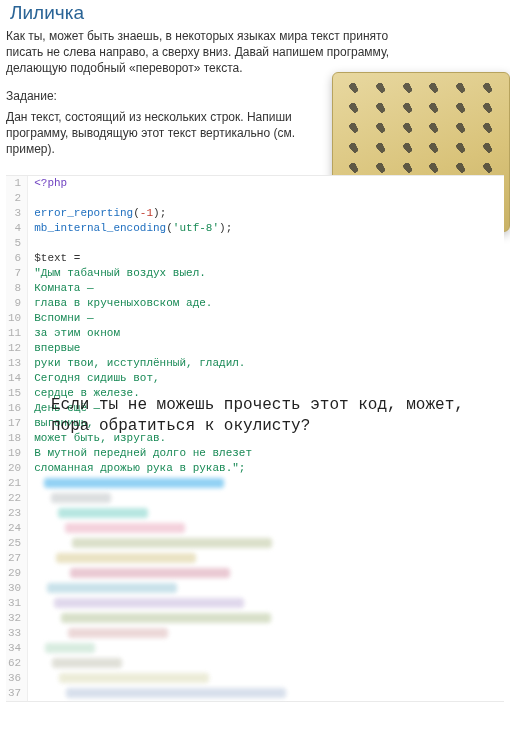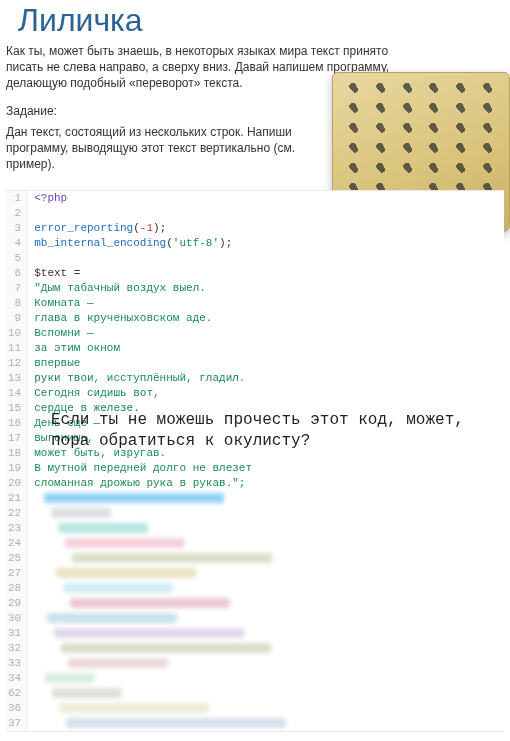--- a/index.html
+++ b/index.html
@@ -6,23 +6,23 @@
   body {
     font-family: Arial, Helvetica, sans-serif;
     font-size: 12px;
     color: #333;
     background: #fff;
     width: 510px;
   }
   .page { position: relative; padding: 0 6px; }
   h1.title {
     color: #2a6496;
-    font-size: 32px;
+    font-size: 19px;
     font-weight: 400;
-    margin: 2px 12px 4px;
+    margin: 2px 4px 4px;
   }
   .intro { font-size: 12px; color: #333; line-height: 1.35; max-width: 420px; }
   .task-label { margin: 12px 0 6px; font-size: 12px; }
   .task-body { font-size: 12px; max-width: 290px; line-height: 1.35; }
 
   .scroll-img {
     position: absolute;
     right: 0;
     top: 70px;
     width: 178px;
@@ -260,24 +260,20 @@
         </div>
         <div class="code-row">
           <div class="gutter">25</div>
           <div class="codecell"><div class="blur-line" style="width: 200px; background: rgb(207, 213, 184); margin-left: 38px;"></div></div>
         </div>
         <div class="code-row">
           <div class="gutter">27</div>
           <div class="codecell"><div class="blur-line" style="width: 140px; background: rgb(227, 217, 176); margin-left: 22px;"></div></div>
         </div>
         <div class="code-row">
-          <div class="gutter">28</div>
-          <div class="codecell"><div class="blur-line" style="width: 110px; background: rgb(194, 231, 243); margin-left: 29px;"></div></div>
-        </div>
-        <div class="code-row">
           <div class="gutter">29</div>
           <div class="codecell"><div class="blur-line" style="width: 160px; background: rgb(227, 183, 196); margin-left: 36px;"></div></div>
         </div>
         <div class="code-row">
           <div class="gutter">30</div>
           <div class="codecell"><div class="blur-line" style="width: 130px; background: rgb(183, 216, 227); margin-left: 13px;"></div></div>
         </div>
         <div class="code-row">
           <div class="gutter">31</div>
           <div class="codecell"><div class="blur-line" style="width: 190px; background: rgb(214, 203, 230); margin-left: 20px;"></div></div>

